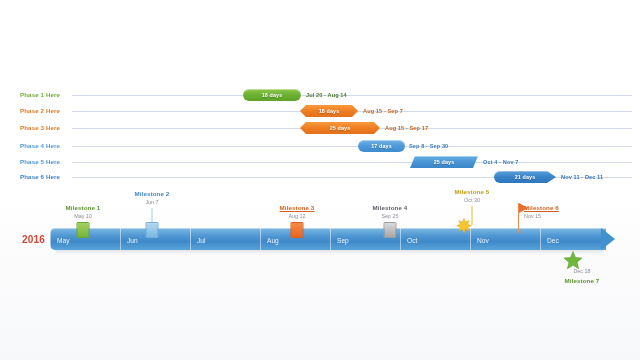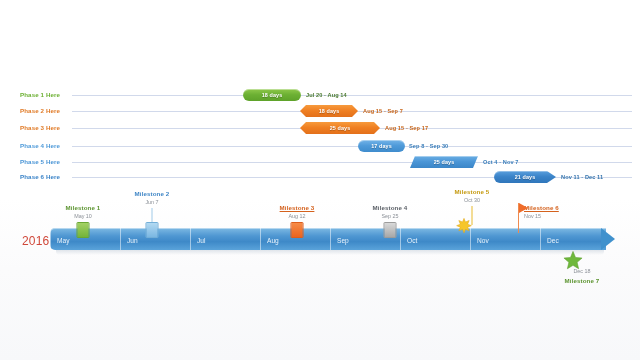--- a/index.html
+++ b/index.html
@@ -155,22 +155,22 @@
     border-left: 1px solid rgba(255,255,255,0.5);
     white-space: nowrap;
   }
   .tl-month:first-child {
     border-left: none;
   }
   #year-label {
     position: absolute;
     left: 22px;
     top: 234px;
-    font-size: 12px;
-    font-weight: normal;
+    font-size: 10px;
+    font-weight: bold;
     color: #d0483a;
     letter-spacing: 0.2px;
   }
 
   
   .ms {
     position: absolute;
     width: 0;
     height: 0;
   }

